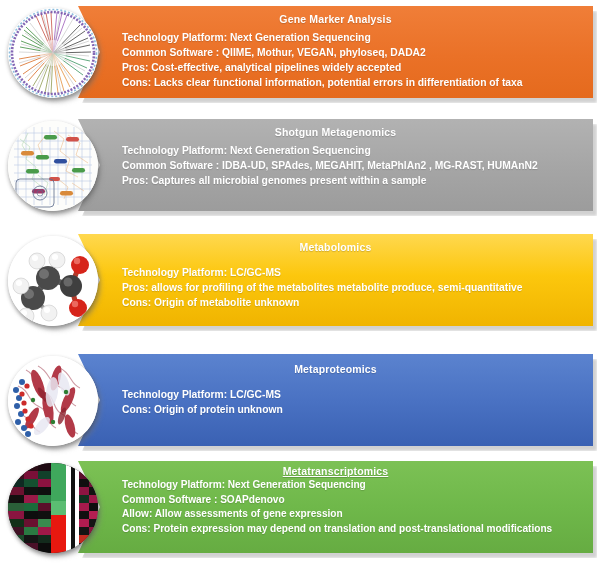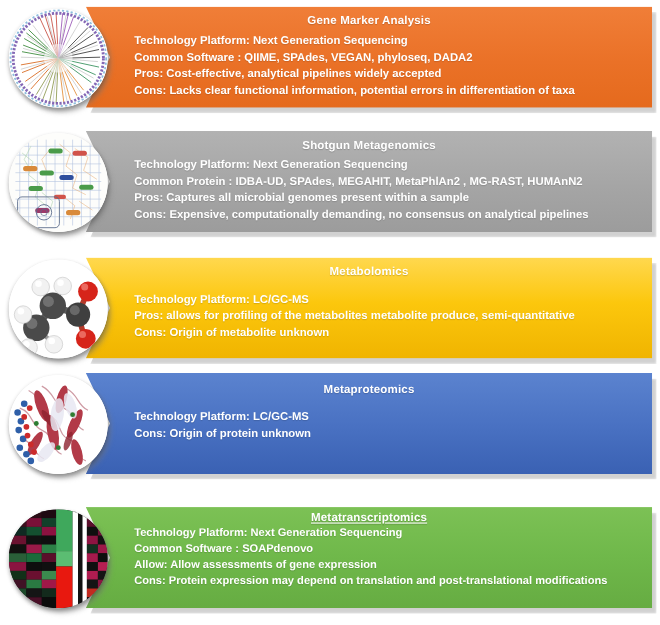--- a/index.html
+++ b/index.html
@@ -23,21 +23,21 @@
   
   .band {
     position: absolute;
     left: 0;
     width: 600px;
     height: 113px;
   }
   .band-1 { top: 0px; }
   .band-2 { top: 113px; }
   .band-3 { top: 228px; }
-  .band-4 { top: 333px; }
+  .band-4 { top: 348px; }
   .band-5 { top: 455px; }
 
   
   .banner {
     position: absolute;
     left: 78px;
     top: 6px;
     width: 515px;
     height: 92px;
     -webkit-clip-path: polygon(0 0, 100% 0, 100% 100%, 0 100%, 22px 50%);
@@ -122,21 +122,21 @@
 
 <div id="figure">
 
   <div class="band band-1">
     <div class="banner-shadow"></div>
 
     <div class="banner b-orange">
       <div class="banner-title">Gene Marker Analysis</div>
       <div class="banner-lines">
         <div class="banner-line">Technology Platform:  Next Generation Sequencing</div>
-        <div class="banner-line">Common Software : QIIME, SPAdes, VEGAN, phyloseq, DADA2</div>
+        <div class="banner-line">Common Software : QIIME, Mothur, VEGAN, phyloseq, DADA2</div>
         <div class="banner-line">Pros: Cost-effective,  analytical pipelines widely accepted</div>
         <div class="banner-line">Cons:  Lacks clear functional information, potential errors in differentiation of taxa</div>
       </div>
     </div>
 
     <div class="thumb-shadow"></div>
     <div class="thumb">
       <svg width="90" height="90" viewBox="0 0 90 90">
         <circle cx="45" cy="45" r="45" fill="#ffffff"></circle>
         <g stroke-width="0.7" fill="none">
@@ -215,23 +215,22 @@
     </div>
   </div>
 
   <div class="band band-2">
     <div class="banner-shadow"></div>
 
     <div class="banner b-gray">
       <div class="banner-title">Shotgun Metagenomics</div>
       <div class="banner-lines">
         <div class="banner-line">Technology Platform:  Next Generation Sequencing</div>
-        <div class="banner-line">Common Protein : IDBA-UD, SPAdes, MEGAHIT, MetaPhlAn2 , MG-RAST, HUMAnN2</div>
+        <div class="banner-line">Common Software : IDBA-UD, SPAdes, MEGAHIT, MetaPhlAn2 , MG-RAST, HUMAnN2</div>
         <div class="banner-line">Pros: Captures all microbial genomes present within a sample</div>
-        <div class="banner-line">Cons:  Expensive, computationally demanding, no consensus  on analytical pipelines</div>
       </div>
     </div>
 
     <div class="thumb-shadow"></div>
     <div class="thumb">
       <svg width="90" height="90" viewBox="0 0 90 90">
         <rect width="90" height="90" fill="#fdfdfb"></rect>
         <g stroke="#9fb3d9" stroke-width="0.5" fill="none" opacity="0.85">
           <path d="M6 12 H84 M6 20 H84 M6 28 H84 M6 36 H84 M6 44 H84 M6 52 H84 M6 60 H84 M6 68 H84 M6 76 H84"></path>
           <path d="M10 6 V84 M18 6 V84 M26 6 V84 M34 6 V84 M42 6 V84 M50 6 V84 M58 6 V84 M66 6 V84 M74 6 V84 M82 6 V84"></path>

